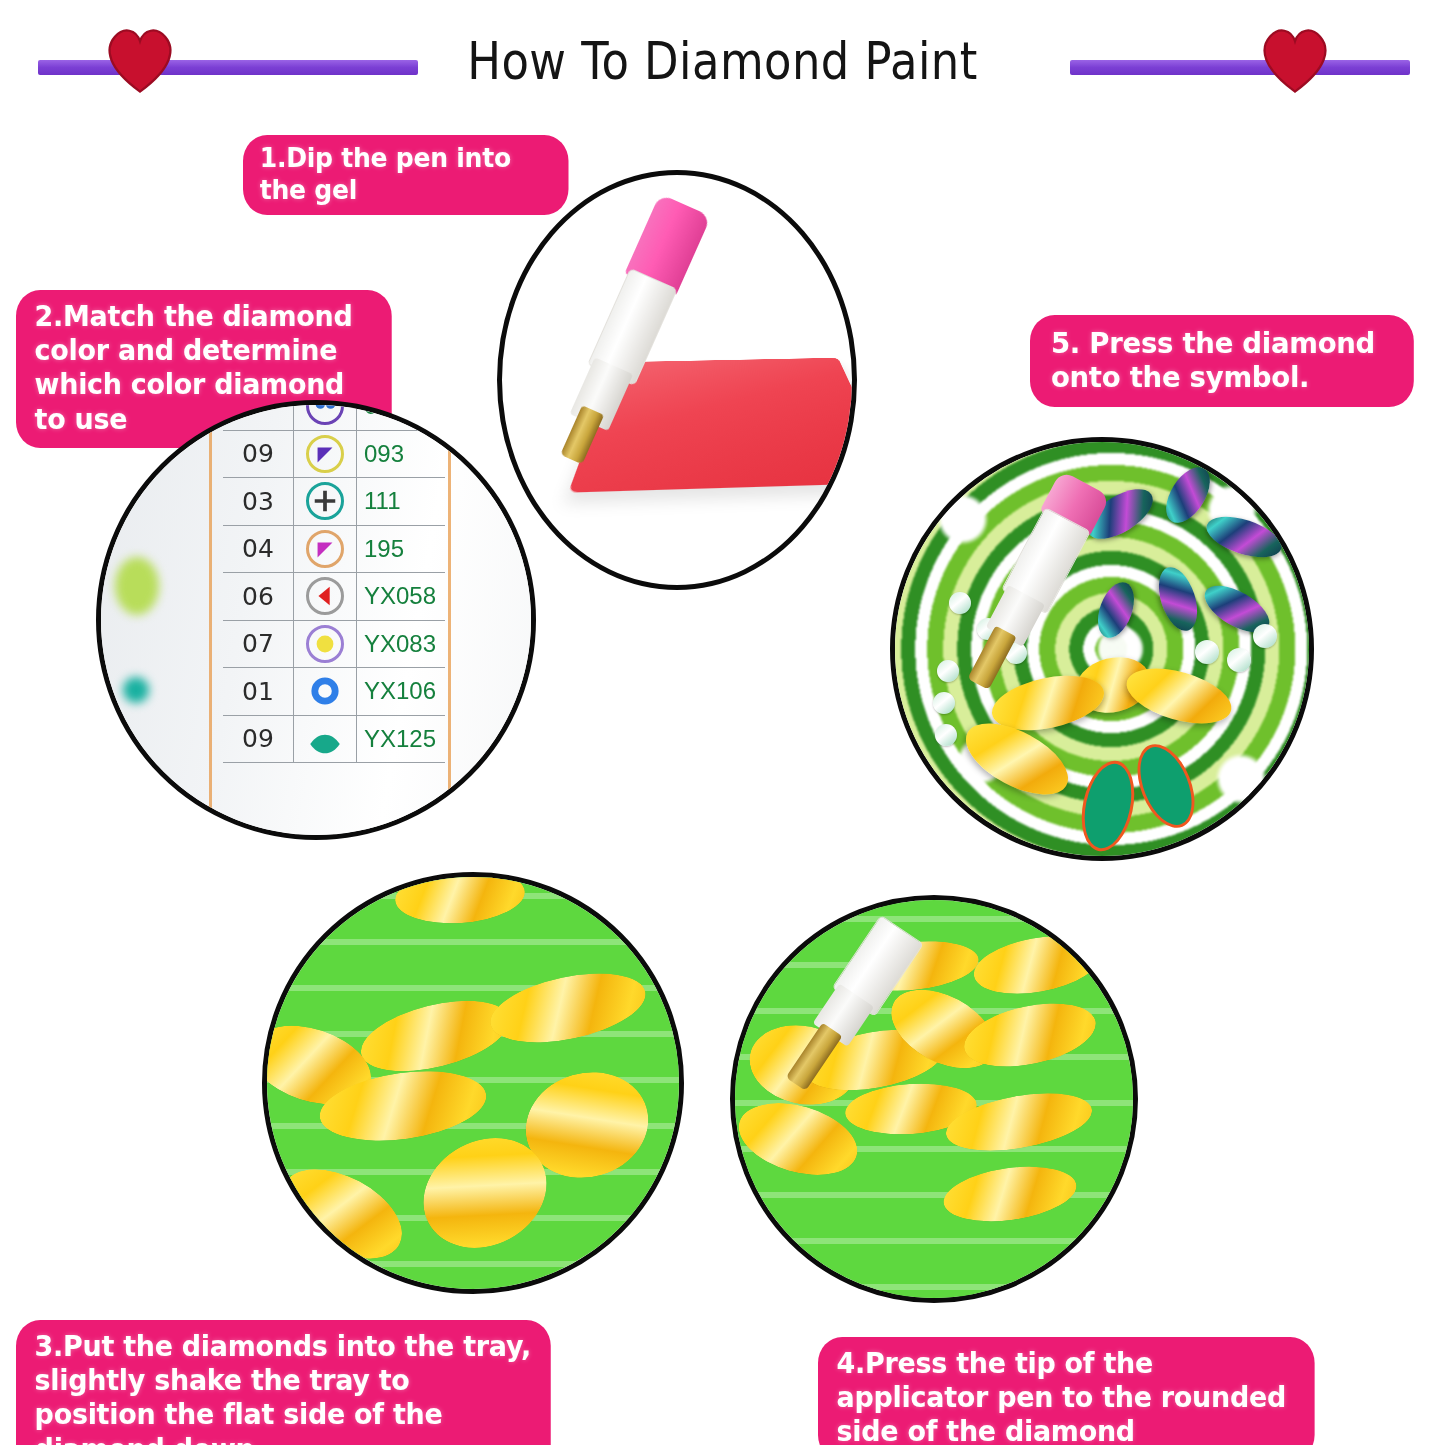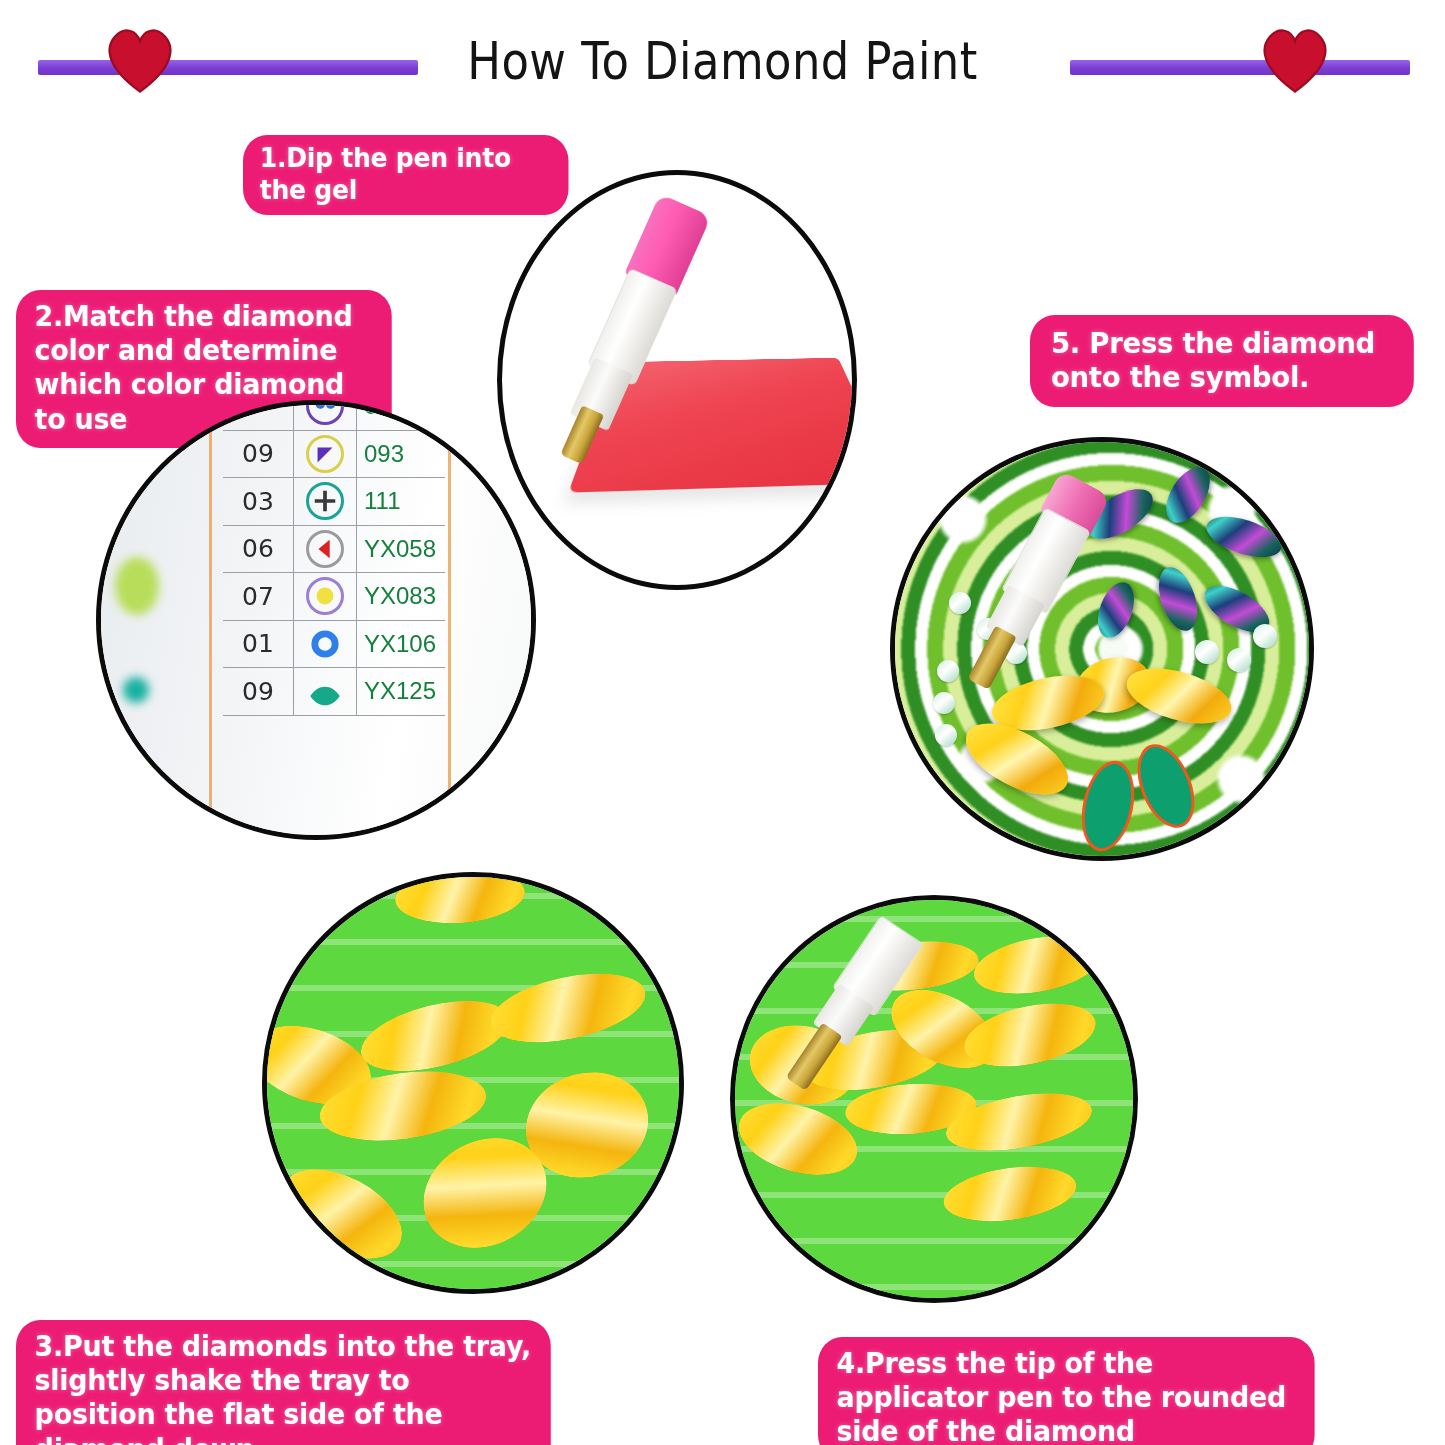--- a/index.html
+++ b/index.html
@@ -203,20 +203,32 @@
               <div class="symwrap">
                 <div class="symring" style="border-color: rgb(26, 163, 154);"></div>
                 <div style="position: absolute; inset: 5px;"><svg viewBox="0 0 30 30">
                     <path d="M13 4 h4 v9 h9 v4 h-9 v9 h-4 v-9 h-9 v-4 h9 Z" fill="#3a3a3a"></path>
                   </svg></div>
               </div>
             </div>
             <div class="ccode">111</div>
           </div>
           <div class="crow">
+            <div class="cnum">04</div>
+            <div class="csym">
+              <div class="symwrap">
+                <div class="symring" style="border-color: rgb(224, 165, 106);"></div>
+                <div style="position: absolute; inset: 5px;"><svg viewBox="0 0 30 30">
+                    <path d="M7 8 L23 8 L7 24 Z" fill="#c42ec0"></path>
+                  </svg></div>
+              </div>
+            </div>
+            <div class="ccode">195</div>
+          </div>
+          <div class="crow">
             <div class="cnum">06</div>
             <div class="csym">
               <div class="symwrap">
                 <div class="symring" style="border-color: rgb(155, 155, 155);"></div>
                 <div style="position: absolute; inset: 5px;"><svg viewBox="0 0 30 30">
                     <path d="M20 5 L20 25 L8 15 Z" fill="#e02020"></path>
                   </svg></div>
               </div>
             </div>
             <div class="ccode">YX058</div>

